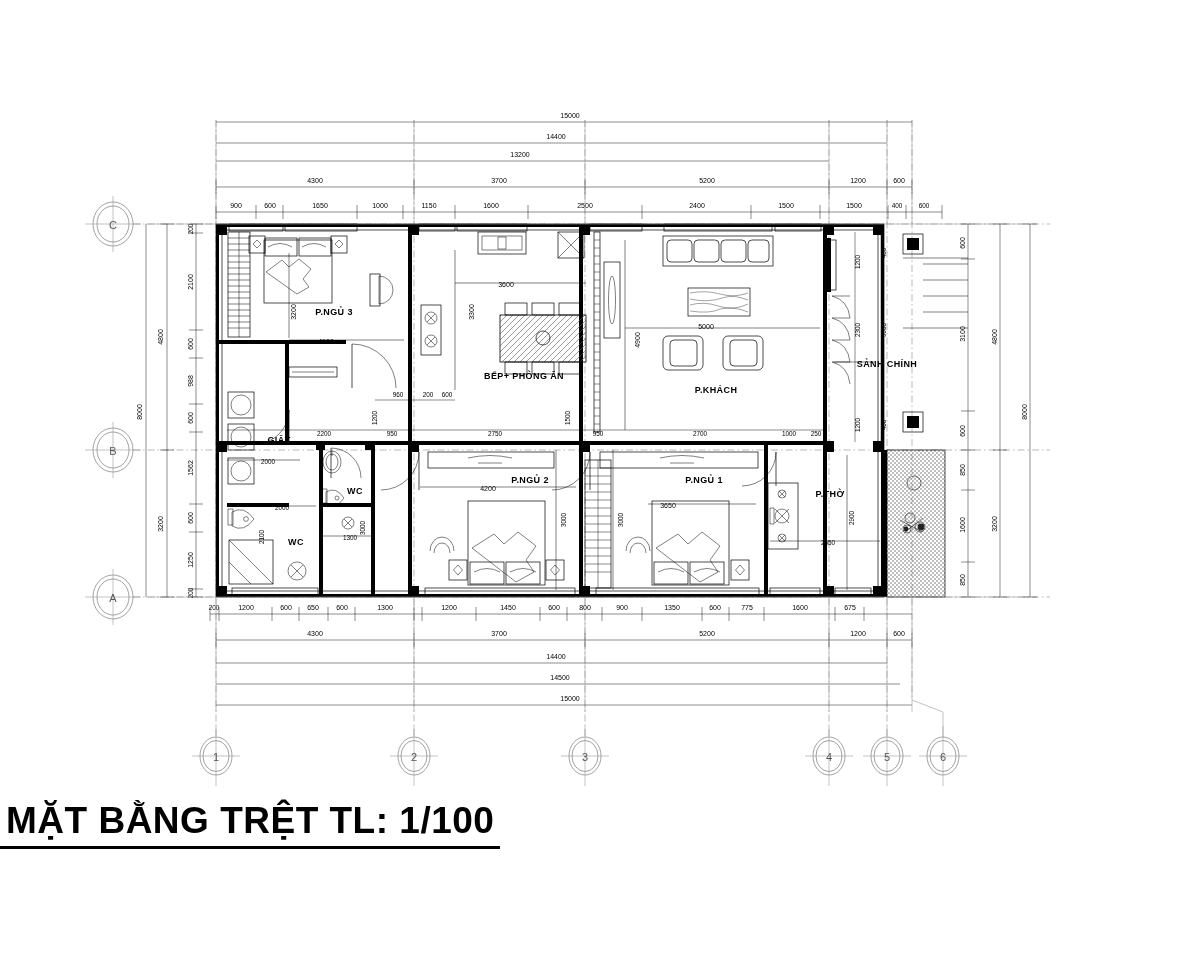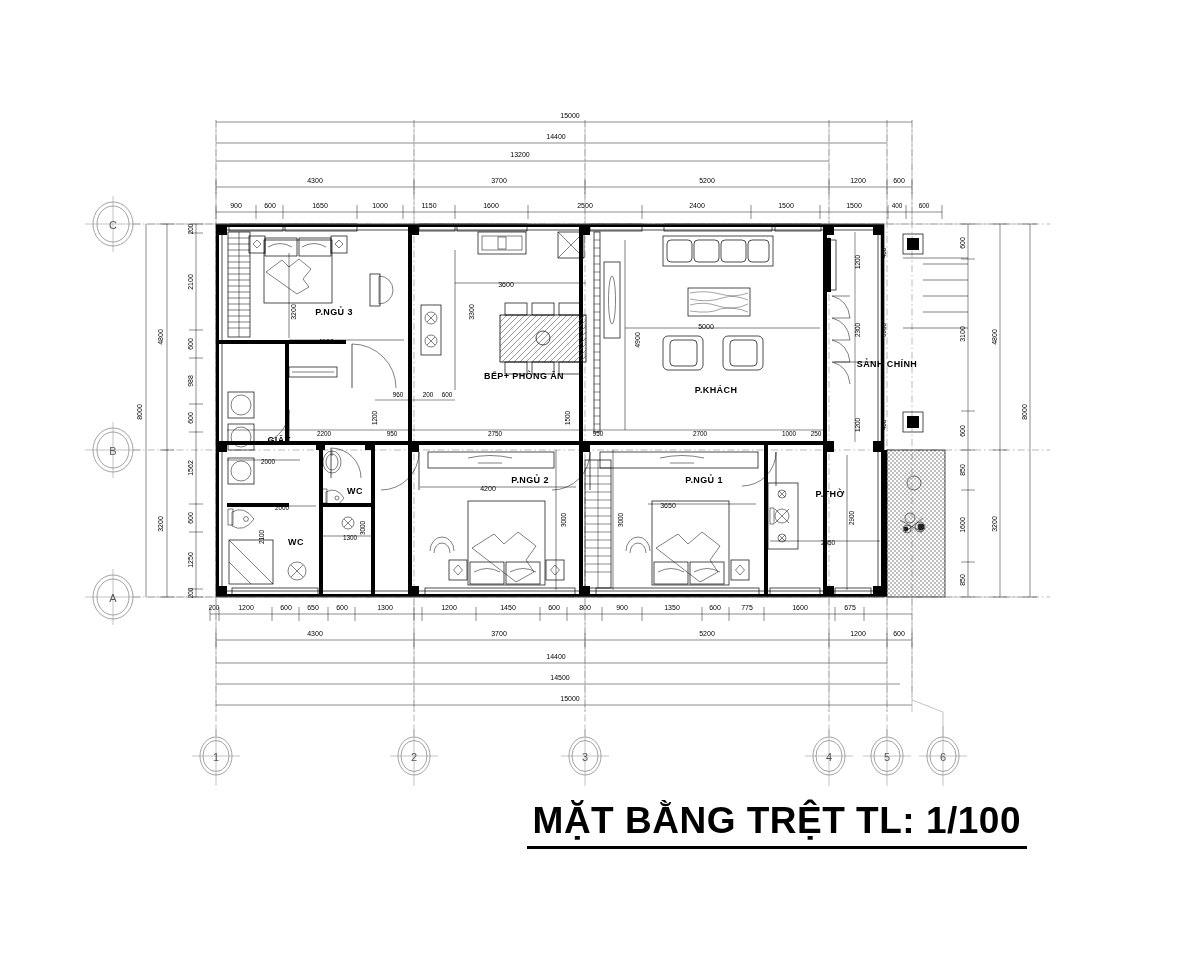--- a/index.html
+++ b/index.html
@@ -3,21 +3,21 @@
 <meta charset="utf-8">
 <style>
   html,body{margin:0;padding:0;background:#ffffff;}
   body{width:1200px;height:960px;font-family:"Liberation Sans",sans-serif;color:#000;overflow:hidden;}
   #stage{position:relative;width:1200px;height:960px;background:#fff;}
   svg{display:block;}
   .dimtxt{font-family:"Liberation Sans",sans-serif;font-size:7px;fill:#000;}
   .dimtxt-s{font-family:"Liberation Sans",sans-serif;font-size:6.4px;fill:#000;}
   .roomtxt{font-family:"Liberation Sans",sans-serif;font-size:9px;font-weight:bold;fill:#000;letter-spacing:.4px;}
   .gridtxt{font-family:"Liberation Sans",sans-serif;font-size:11px;fill:#555;}
-  .title{position:absolute;left:0;top:800px;width:1027px;text-align:right;}
+  .title{position:absolute;left:0;top:800px;width:1027px;text-align:left;}
   .title span{font-family:"Liberation Sans",sans-serif;font-size:37px;font-weight:bold;letter-spacing:.5px;border-bottom:3px solid #000;padding:0 6px 4px 6px;display:inline-block;}
   .wall{fill:#000;}
   .thin{stroke:#000;stroke-width:.7;fill:none;}
   .thinner{stroke:#000;stroke-width:.5;fill:none;}
   .dimline{stroke:#000;stroke-width:.45;fill:none;}
   .grey{stroke:#9a9a9a;stroke-width:.6;fill:none;}
   .dash{stroke:#8a8a8a;stroke-width:.6;fill:none;stroke-dasharray:7 3 1.5 3;}
   .gridcirc{stroke:#8a8a8a;stroke-width:.8;fill:none;}
 </style>
 </head>

